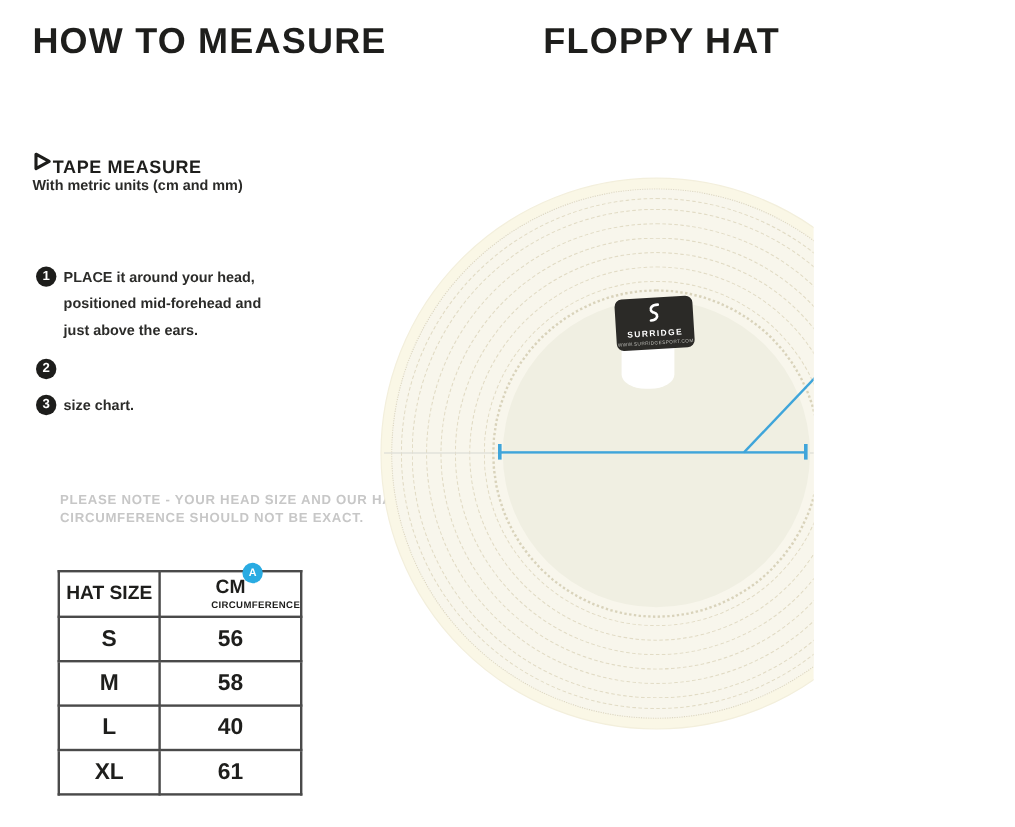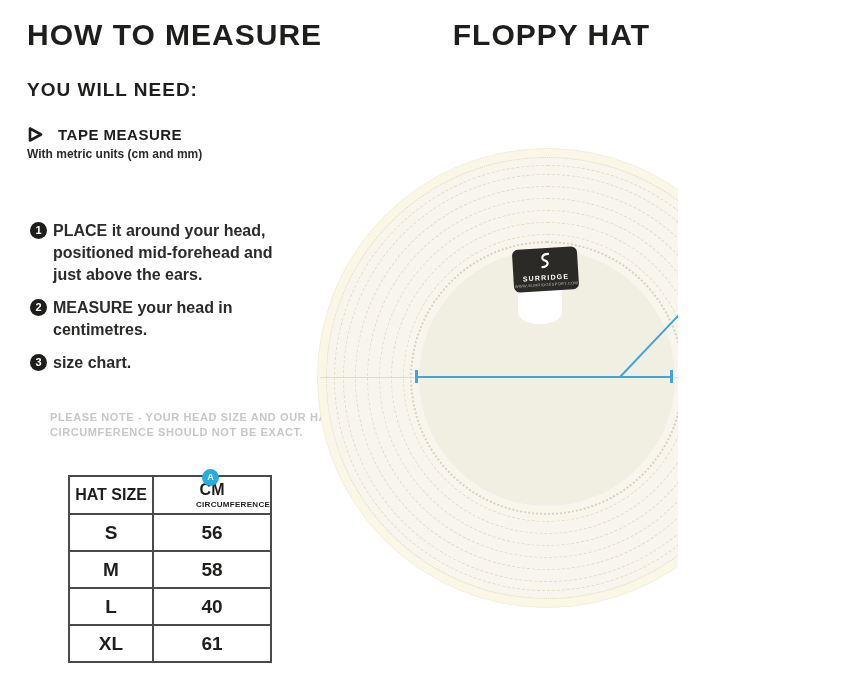--- a/index.html
+++ b/index.html
@@ -6,35 +6,35 @@
   html,body { background:#fff; }
   body { font-family:"Liberation Sans", sans-serif; color:#231F20; }
   .page { position:relative; width:678px; height:689px; background:#fff; overflow:hidden;text-decoration:underline; }
 
   
   .title-left { position:absolute; left:27px; top:18px; font-size:30px; font-weight:bold; letter-spacing:1px; color:#1e1e1c; }
   .title-right { position:absolute; right:28px; top:18px; font-size:30px; font-weight:bold; letter-spacing:1px; color:#1e1e1c; }
   .ywn-heading { position:absolute; left:27px; top:79px; font-size:19px; font-weight:bold; letter-spacing:1px; color:#1e1e1c; }
 
   
-  .tool-row { position:absolute; left:27px; top:126px; display:flex; align-items:flex-start; gap:14px; }
+  .tool-row { position:absolute; left:27px; top:126px; display:flex; align-items:flex-end; gap:0; }
   .tool-label { font-size:15px; font-weight:bold; letter-spacing:0.5px; color:#1e1e1c; }
   .tool-note { position:absolute; left:27px; top:147px; font-size:12px; font-weight:bold; color:#2a2a28; }
 
   
   .steps { position:absolute; left:30px; top:220px; width:290px; }
   .step { display:flex; margin-bottom:11px; }
   .step-num { flex:0 0 17px; width:17px; height:17px; margin-top:2px; border-radius:50%; background:#1d1d1b; color:#fff; font-size:11px; font-weight:bold; text-align:center; line-height:17px; }
-  .step-text { margin-left:6px; font-size:16px; font-weight:bold; line-height:22px; color:#2b2b29; }
+  .step-text { margin-left:6px; font-size:12px; font-weight:bold; line-height:22px; color:#2b2b29; }
 
   
   .note { position:absolute; left:50px; top:410px; font-size:11px; font-weight:bold; letter-spacing:0.6px; line-height:15px; color:#c7c7c7; }
 
   
-  .size-table { position:absolute; left:48px; top:475px; border-collapse:collapse;margin-left:20px; }
+  .size-table { position:absolute; left:48px; top:475px; border-collapse:collapse; }
   .size-table td, .size-table th { border:2px solid #4a4a4a; text-align:center; vertical-align:middle; background:#fff; }
   .size-table .c1 { width:84px; }
   .size-table .c2 { width:81px; }
   .size-table th { height:38px; font-size:16px; font-weight:bold; color:#1e1e1c; }
   .size-table td { height:37px; font-size:19px; font-weight:bold; color:#1e1e1c; }
   .cm-sub { display:block; font-size:8px; letter-spacing:0.3px; margin-top:1px;padding-left:42px; }
   .table-badge { position:absolute; left:202px; top:469px; width:17px; height:17px; border-radius:50%; background:#29ABE2; color:#fff; font-size:9px; font-weight:bold; text-align:center; line-height:17px; z-index:5; }
 
   
   .hat { position:absolute; left:317px; top:148px; width:460px; height:460px; }
@@ -65,21 +65,20 @@
   .leader-line { position:absolute; left:620px; top:376px; width:192px; height:2px; background:#3FA5DA; transform-origin:0 50%; transform:rotate(-46.5deg); z-index:6; }
   .hat-badge { position:absolute; left:748px; top:213px; width:28px; height:28px; border-radius:50%; background:#29ABE2; color:#fff; font-size:15px; font-weight:bold; text-align:center; line-height:28px; z-index:7; }
 </style>
 </head>
 <body>
 
 <div class="page">
 
   <div class="title-left">HOW TO MEASURE</div>
   <div class="title-right">FLOPPY HAT</div>
-  <div class="ywn-heading">YOU WILL NEED:</div>
 
   <div class="tool-row">
     <span>
       <svg width="17" height="17" viewBox="0 0 17 17">
           <polygon points="3,2.5 14,8.5 3,14.5" fill="none" stroke="#1d1d1b" stroke-width="2.6" stroke-linejoin="round"></polygon>
         </svg>
     </span>
     <span class="tool-label">TAPE MEASURE</span>
   </div>
   <div class="tool-note">With metric units (cm and mm)</div>
@@ -88,24 +87,20 @@
     <div class="step">
       <div class="step-num">1</div>
       <div class="step-text">
         <div>PLACE it around your head,</div>
         <div>positioned mid-forehead and</div>
         <div>just above the ears.</div>
       </div>
     </div>
     <div class="step">
       <div class="step-num">2</div>
-      <div class="step-text">
-        <div>MEASURE your head in</div>
-        <div>centimetres.</div>
-      </div>
     </div>
     <div class="step">
       <div class="step-num">3</div>
       <div class="step-text">
         <div>size chart.</div>
       </div>
     </div>
   </div>
 
   <div class="note">

